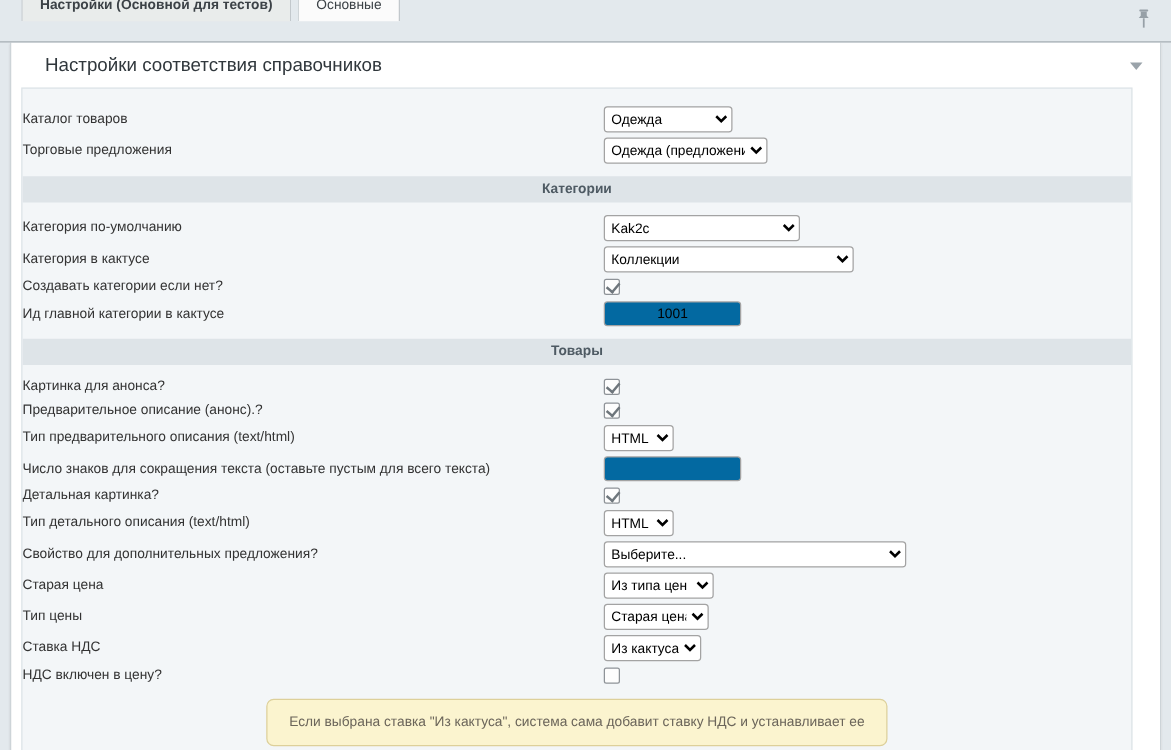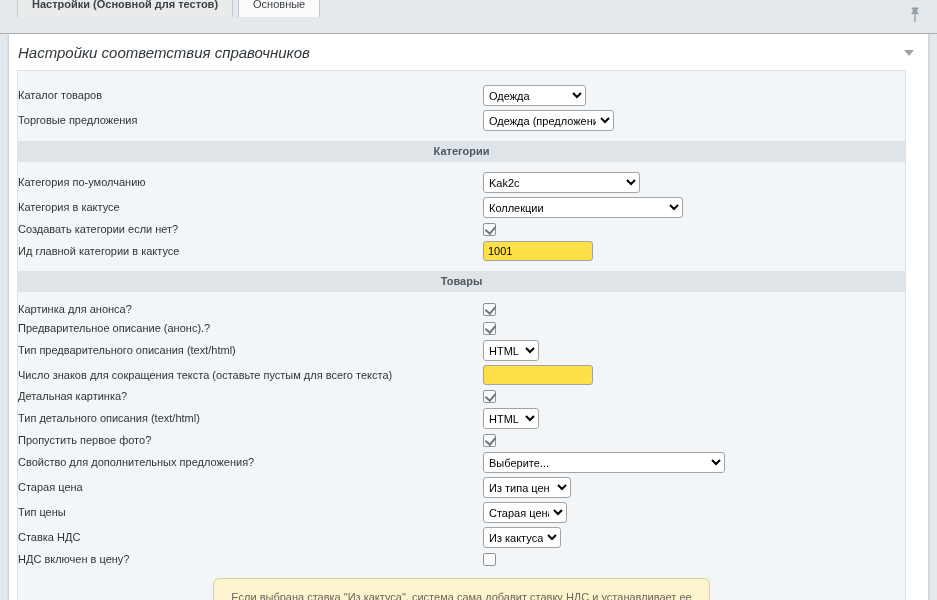--- a/index.html
+++ b/index.html
@@ -48,22 +48,21 @@
     background: #ffffff;
     border-left: 1px solid #cdd4d8;
     border-right: 1px solid #cdd4d8;
     height: 566px;
     box-shadow: 0 1px 2px rgba(0,0,0,.12);
   }
   .card-header {
     display: flex;
     align-items: center;
     justify-content: space-between;
-    padding: 10px 14px 9px 9px;
-    font-style: italic;
+    padding: 10px 14px 9px 27px;
   }
   .card-title {
     font-size: 15px;
     color: #30373c;
   }
   .chev {
     width: 0; height: 0;
     border-left: 5px solid transparent;
     border-right: 5px solid transparent;
     border-top: 6px solid #9aa3aa;
@@ -112,23 +111,24 @@
     color: #000;
     padding: 0 1px;
   }
   input[type="text"] {
     font-family: "Liberation Sans", sans-serif;
     font-size: 11px;
     height: 20px;
     width: 110px;
     border: 1px solid #a3a3a3;
     border-radius: 3px;
-    background: #fde047;
+    background: #0369a1;
     padding: 0 4px;
     color: #000;
+    text-align: center;
   }
   input[type="checkbox"] {
     appearance: none;
     -webkit-appearance: none;
     width: 13px; height: 13px;
     border: 1px solid #8e9398;
     border-radius: 2px;
     background: #fdfdfd;
     position: relative;
     vertical-align: middle;
@@ -250,24 +250,20 @@
       <div class="field"><input type="checkbox" checked="" style=""></div>
     </div>
 
     <div class="row">
       <div class="label">Тип детального описания (text/html)</div>
       <div class="field"><select style="width:56px">
         <option>HTML</option>
       </select></div>
     </div>
 
-    <div class="row cbrow">
-      <div class="label">Пропустить первое фото?</div>
-      <div class="field"><input type="checkbox" checked="" style=""></div>
-    </div>
 
     <div class="row">
       <div class="label">Свойство для дополнительных предложения?</div>
       <div class="field"><select style="width:242px">
         <option>Выберите...</option>
       </select></div>
     </div>
 
     <div class="row">
       <div class="label">Старая цена</div>

